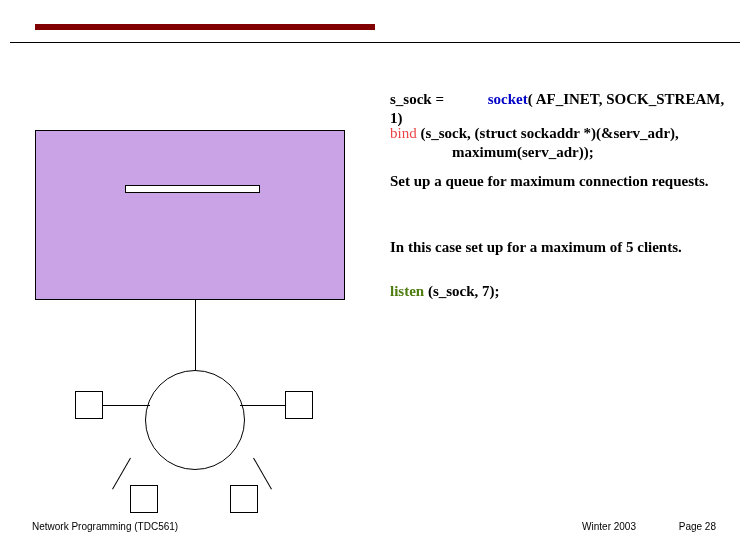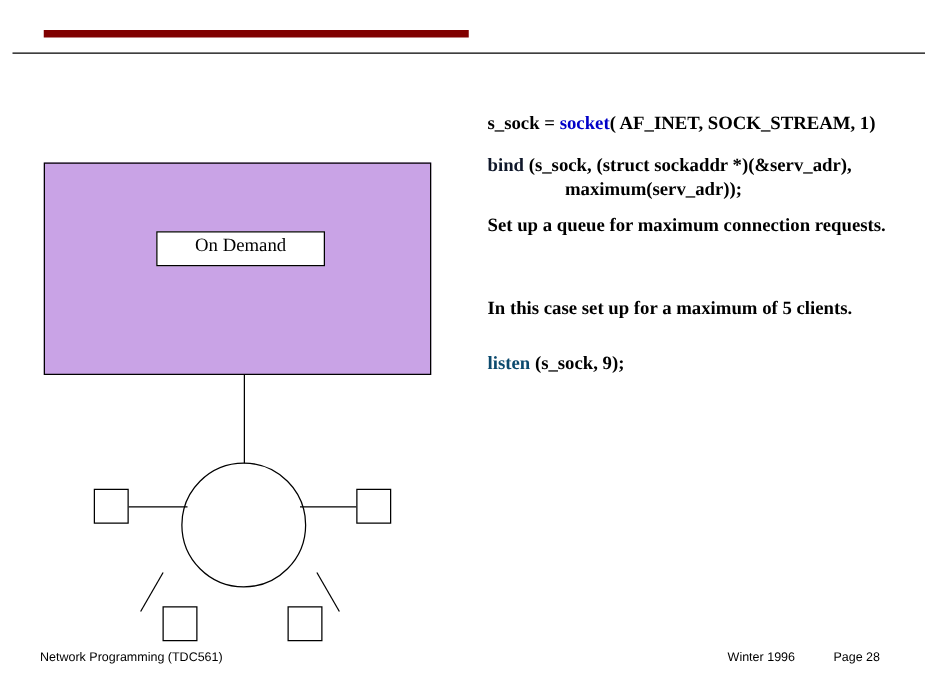--- a/index.html
+++ b/index.html
@@ -50,23 +50,23 @@
     width: 350px;
     font-size: 15px;
     line-height: 1.25;
   }
   .line1 { top: 90px; }
   .line2 { top: 124px; }
   .line-indent { margin-left: 62px; }
   .line3 { top: 172px; }
   .line4 { top: 206px; font-weight: normal; margin-top: 32px; }
   .line5 { top: 282px; }
-  .kw-socket { color: #0000c8; font-weight: bold; }
-  .kw-bind   { color: #0f172a; font-weight: bold; }
-  .kw-listen { color: #0c4a6e; font-weight: bold; }
+  .kw-socket { color: #0000c8; font-weight: bold; margin-left: 40px; }
+  .kw-bind   { color: #ef4444; font-weight: normal; }
+  .kw-listen { color: #4d7c0f; font-weight: bold; }
   .b { font-weight: bold; }
 
   
   .diagram {
     position: absolute;
     top: 130px;
     left: 35px;
     width: 310px;
     height: 370px;
   }
@@ -123,21 +123,21 @@
 
   .footer {
     position: absolute;
     bottom: 8px;
     font-family: Arial, sans-serif;
     font-size: 10px;
     margin-top: 28px;
   }
   .footer-left { left: 32px; }
   .footer-mid  { right: 120px; }
-  .footer-right{ right: 52px; }
+  .footer-right{ right: 40px; }
 </style>
 </head>
 <body>
 
 <div class="title-region">
   <div class="thick-line-left"></div>
   <div class="thin-line"></div>
 </div>
 
 <div class="body-text line1 b">
@@ -146,37 +146,36 @@
 
 <div class="body-text line2 b">
   <span class="kw-bind">bind</span><span> (s_sock, (struct sockaddr *)(&amp;serv_adr),</span><br>
   <span class="line-indent">maximum(serv_adr));</span>
 </div>
 
 <div class="body-text line3 b">Set up a queue for maximum connection requests.</div>
 <div class="body-text line4 b">In this case set up for a maximum of 5 clients.</div>
 
 <div class="body-text line5 b">
-  <span class="kw-listen">listen</span><span> (s_sock, 9);</span>
+  <span class="kw-listen">listen</span><span> (s_sock, 7);</span>
 </div>
 
 <div class="diagram">
   <div class="purple-box"></div>
   <div class="label-box">
-    <div>On Demand</div>
   </div>
   <div class="stem"></div>
   <div class="circle"></div>
 
   <div class="arm" style="top:275px; left:65px; width:50px;"></div>
   <div class="arm" style="top:275px; left:205px; width:50px;"></div>
   <div class="arm" style="top:328px; left:95px; width:1px; height:36px; transform:rotate(30deg); transform-origin:top;"></div>
   <div class="arm" style="top:328px; left:218px; width:1px; height:36px; transform:rotate(-30deg); transform-origin:top;"></div>
 
   <div class="sq" style="top:261px; left:40px;"></div>
   <div class="sq" style="top:261px; left:250px;"></div>
   <div class="sq" style="top:355px; left:95px;"></div>
   <div class="sq" style="top:355px; left:195px;"></div>
 </div>
 
 <div class="footer footer-left">Network Programming (TDC561)</div>
-<div class="footer footer-mid">Winter 1996</div>
+<div class="footer footer-mid">Winter 2003</div>
 <div class="footer footer-right">Page 28</div>
 
 </body></html>

